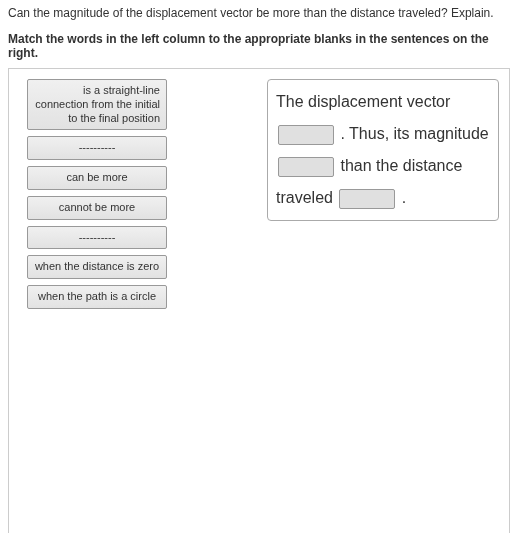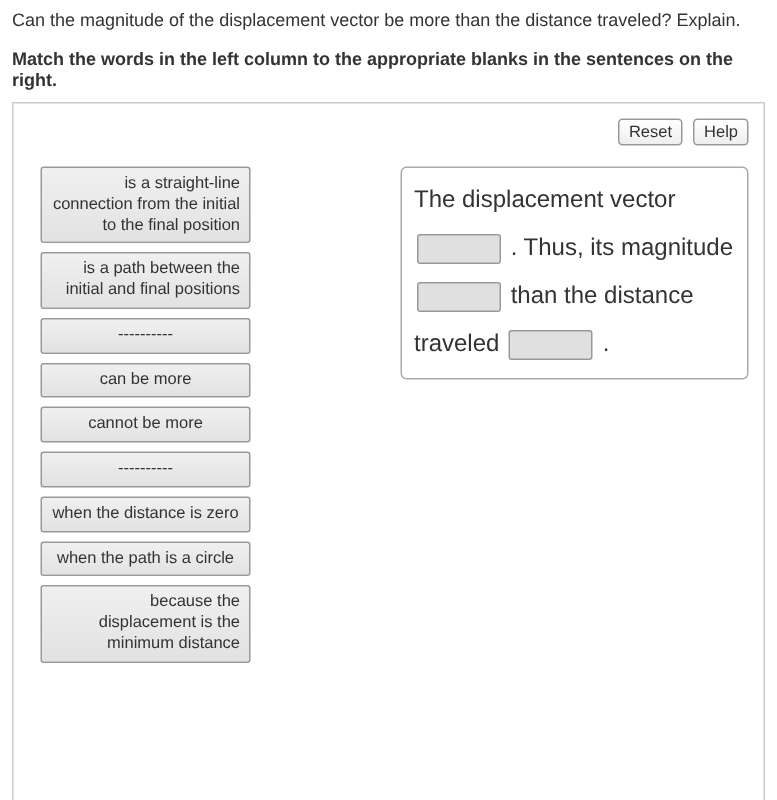--- a/index.html
+++ b/index.html
@@ -93,36 +93,30 @@
   }
 </style>
 </head>
 <body>
 
 <div class="outer">
   <p class="prompt-line">Can the magnitude of the displacement vector be more than the distance traveled? Explain.</p>
   <p class="instr">Match the words in the left column to the appropriate blanks in the sentences on the right.</p>
 
   <div class="work-area">
-    <div class="top-buttons">
-      <span class="hbtn">Reset</span>
-      <span class="hbtn">Help</span>
-    </div>
 
     <div class="columns">
       <div class="left-col">
         <div class="tile">is a straight-line connection from the initial to the final position</div>
-        <div class="tile">is a path between the initial and final positions</div>
         <div class="tile">----------</div>
         <div class="tile">can be more</div>
         <div class="tile">cannot be more</div>
         <div class="tile">----------</div>
         <div class="tile">when the distance is zero</div>
         <div class="tile">when the path is a circle</div>
-        <div class="tile">because the displacement is the minimum distance</div>
       </div>
 
       <div class="right-col">
         <div class="sentence-box">
           <span>The displacement vector</span>
           <span class="blank"></span>
           <span>. Thus, its magnitude</span>
           <span class="blank"></span>
           <span>than the distance traveled</span>
           <span class="blank"></span>

